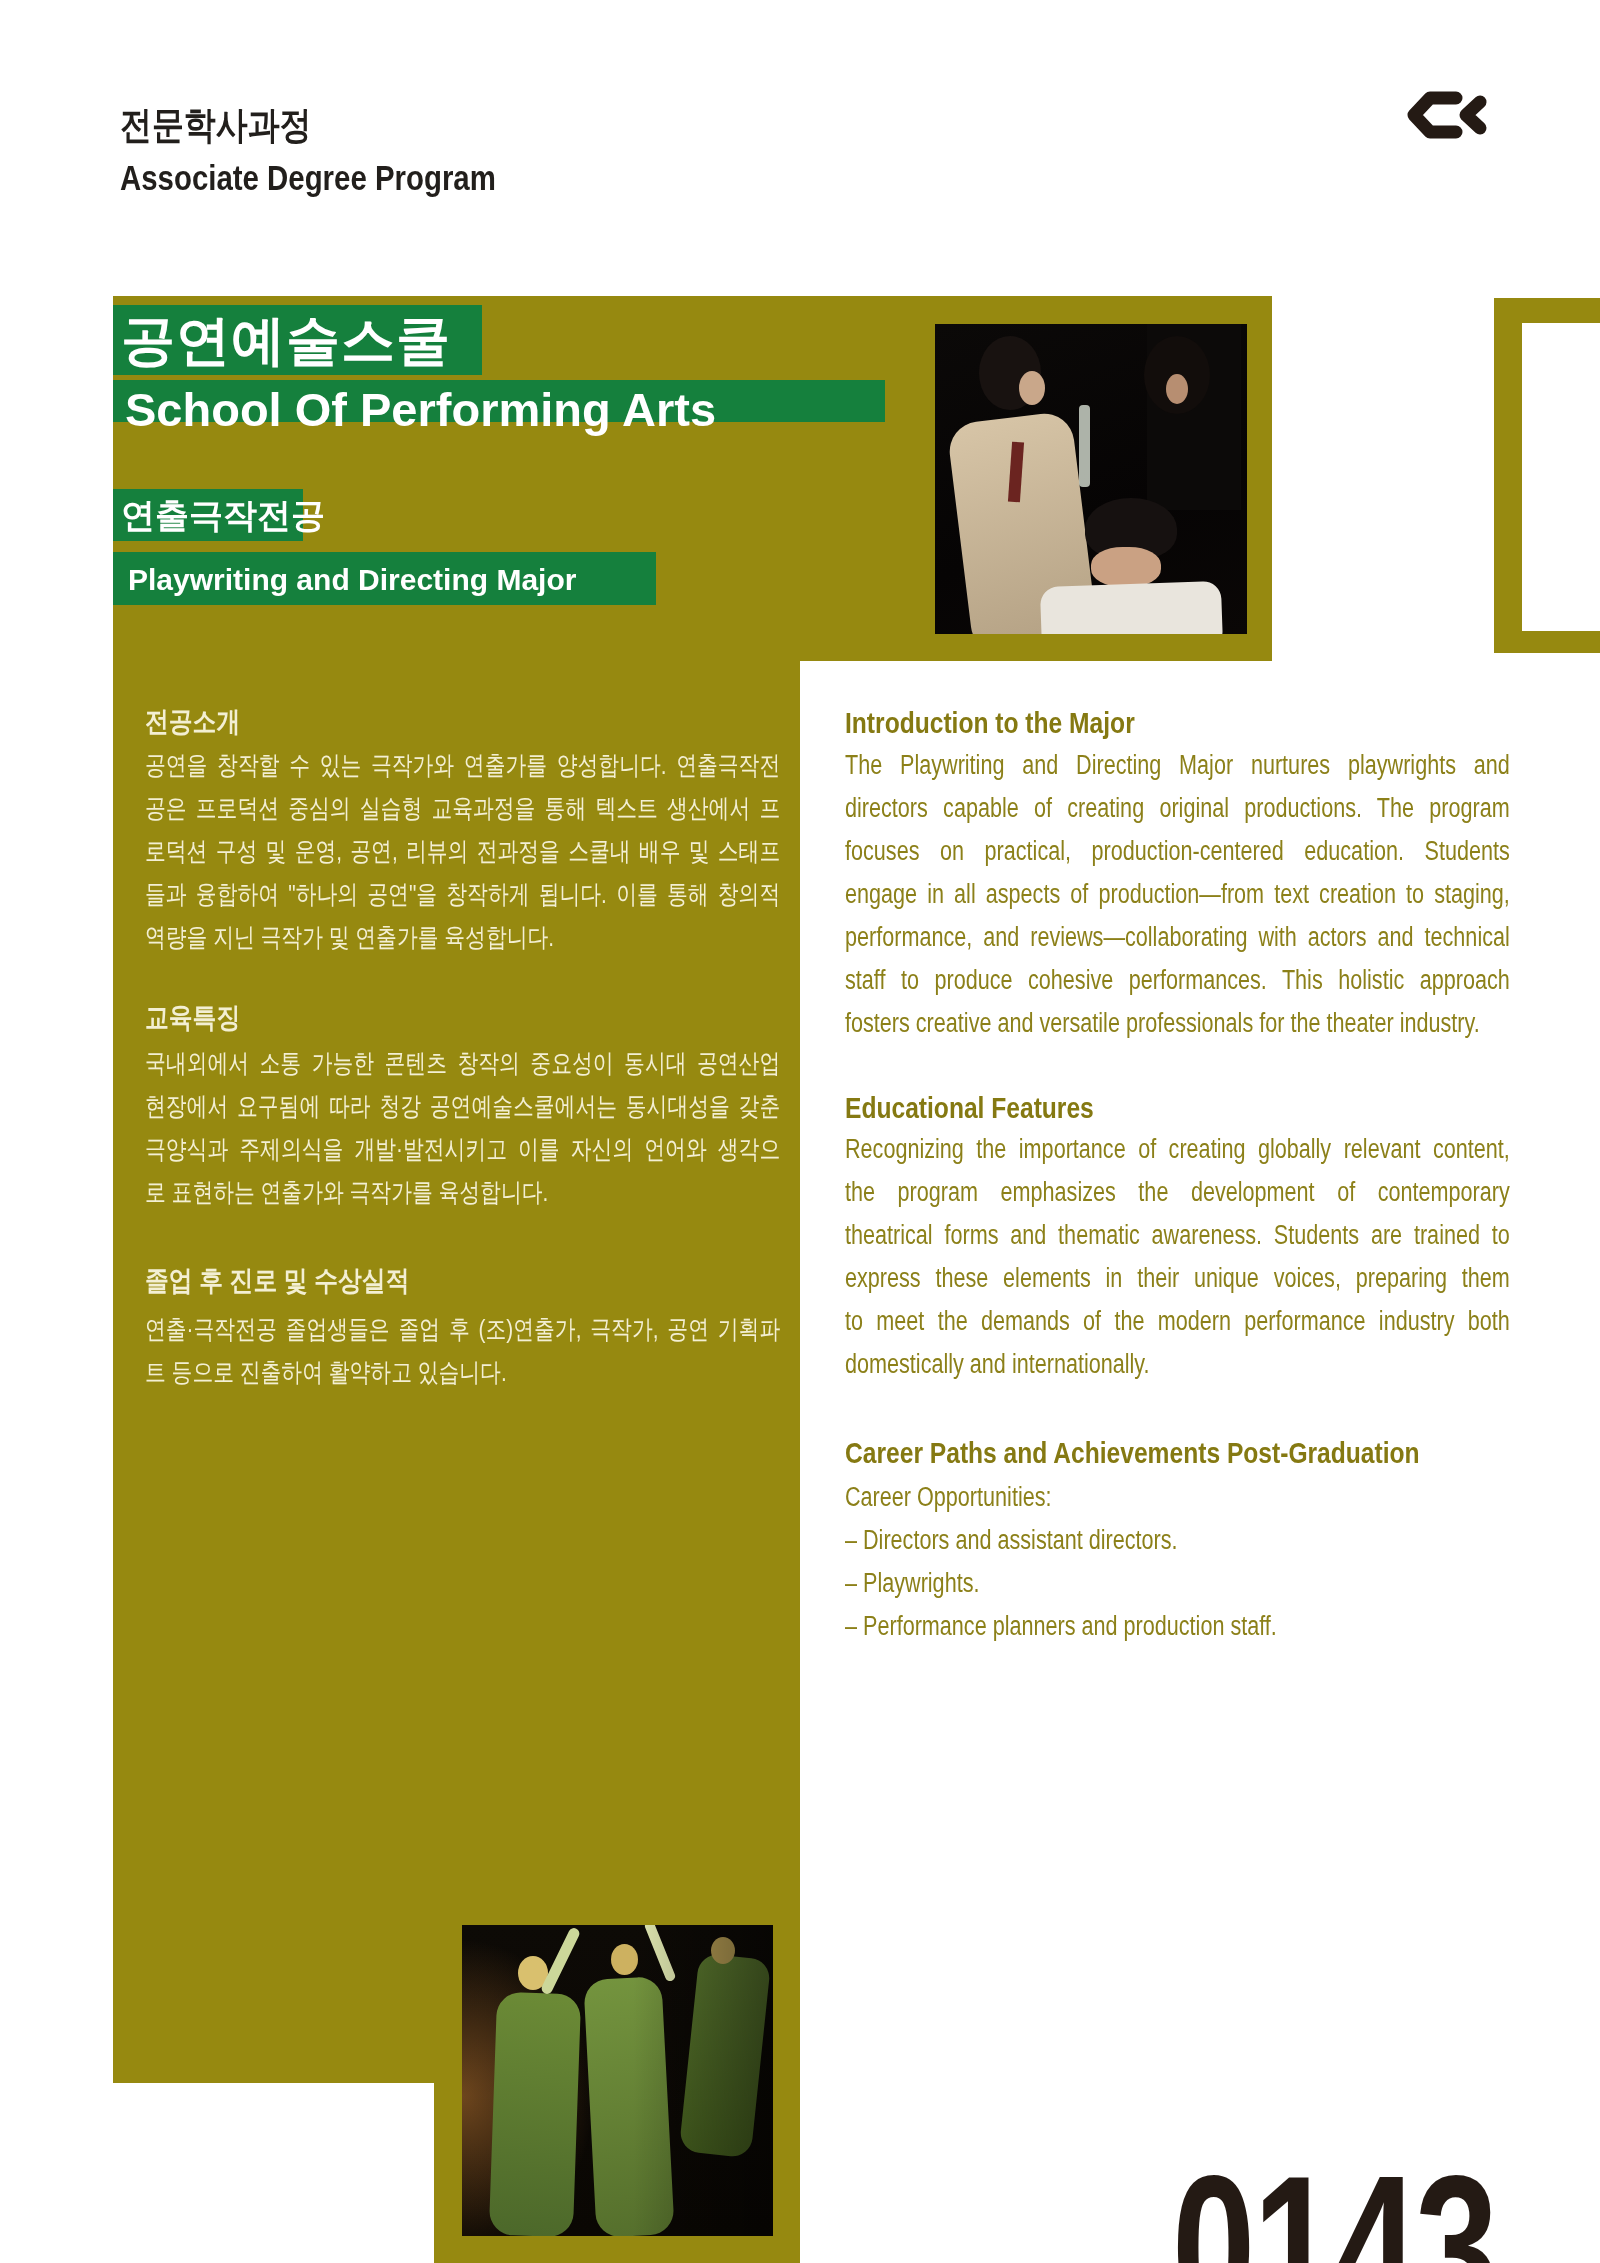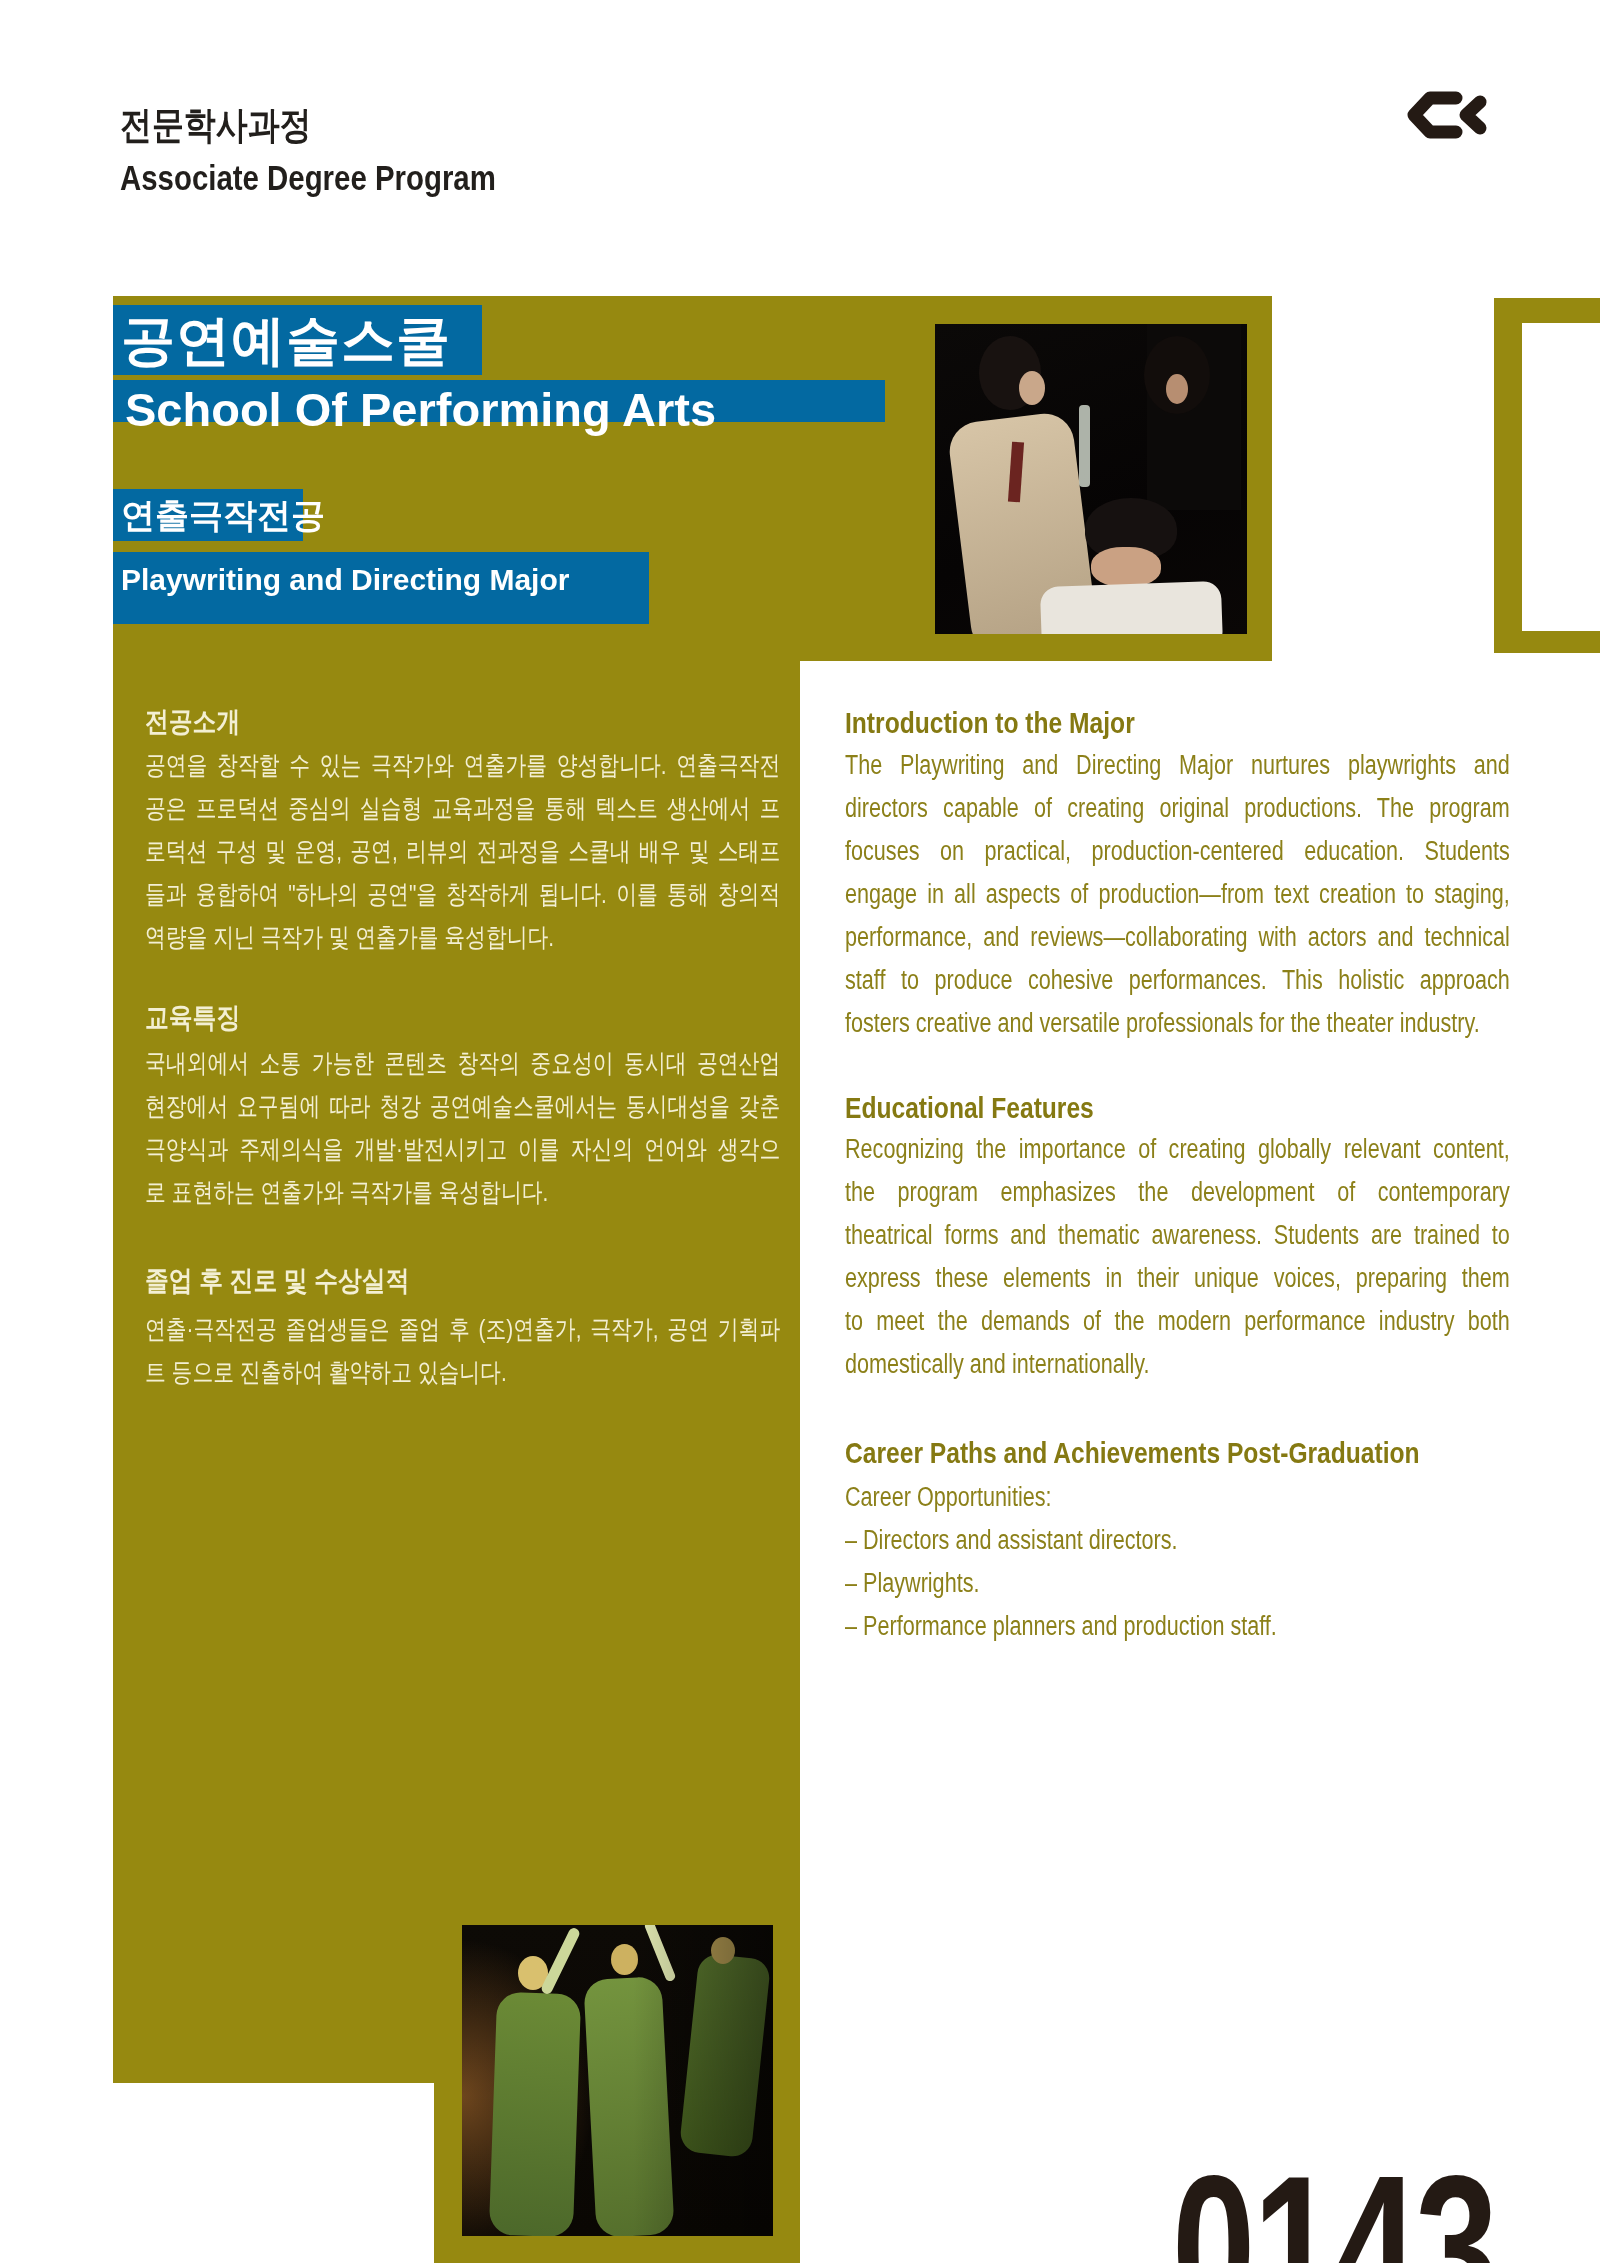--- a/index.html
+++ b/index.html
@@ -14,29 +14,29 @@
   .hd-en{left:120px;top:158px;font-size:35px;font-weight:bold;color:#221f1c;
          transform:scaleX(.84);transform-origin:left top;white-space:nowrap;}
   
   .olive{background:#968910;}
   #band{left:113px;top:296px;width:1159px;height:365px;}
   #column{left:113px;top:296px;width:687px;height:1787px;}
   #frame2{left:434px;top:1898px;width:366px;height:365px;}
   #bracket{left:1494px;top:298px;width:106px;height:355px;}
   #bracket-inner{left:28px;top:25px;width:78px;height:308px;background:#ffffff;}
   
-  .dark-box{background:#0369a1;color:#ffffff;white-space:nowrap;}
+  .dark-box{background:#15803d;color:#ffffff;white-space:nowrap;}
   #b1{left:113px;top:305px;width:361px;height:70px;font-size:54px;font-weight:bold;
       line-height:70px;padding-left:8px;letter-spacing:1px;}
   #b2{left:113px;top:380px;width:760px;height:42px;font-size:47px;font-weight:bold;
       line-height:60px;padding-left:12px;}
   #b3{left:113px;top:489px;width:182px;height:52px;font-size:34px;font-weight:bold;
       line-height:52px;padding-left:8px;}
-  #b4{left:113px;top:552px;width:528px;height:72px;font-size:30px;font-weight:bold;
-      line-height:55px;padding-left:8px;}
+  #b4{left:113px;top:552px;width:528px;height:53px;font-size:30px;font-weight:bold;
+      line-height:55px;padding-left:15px;}
   
   .ko-head{font-size:28px;font-weight:bold;color:#f3efd3;transform:scaleX(.85);
            transform-origin:left top;white-space:nowrap;line-height:43px;}
   .ko-body{font-size:26px;color:#f3efd3;line-height:43px;width:794px;
            transform:scaleX(.8);transform-origin:left top;}
   .en-head{font-size:30px;font-weight:bold;color:#857912;transform:scaleX(.82);
            transform-origin:left top;white-space:nowrap;line-height:42px;}
   .en-body{font-size:27px;color:#8c8019;line-height:43px;width:831px;
            transform:scaleX(.8);transform-origin:left top;}
   .line{white-space:pre-wrap;}

